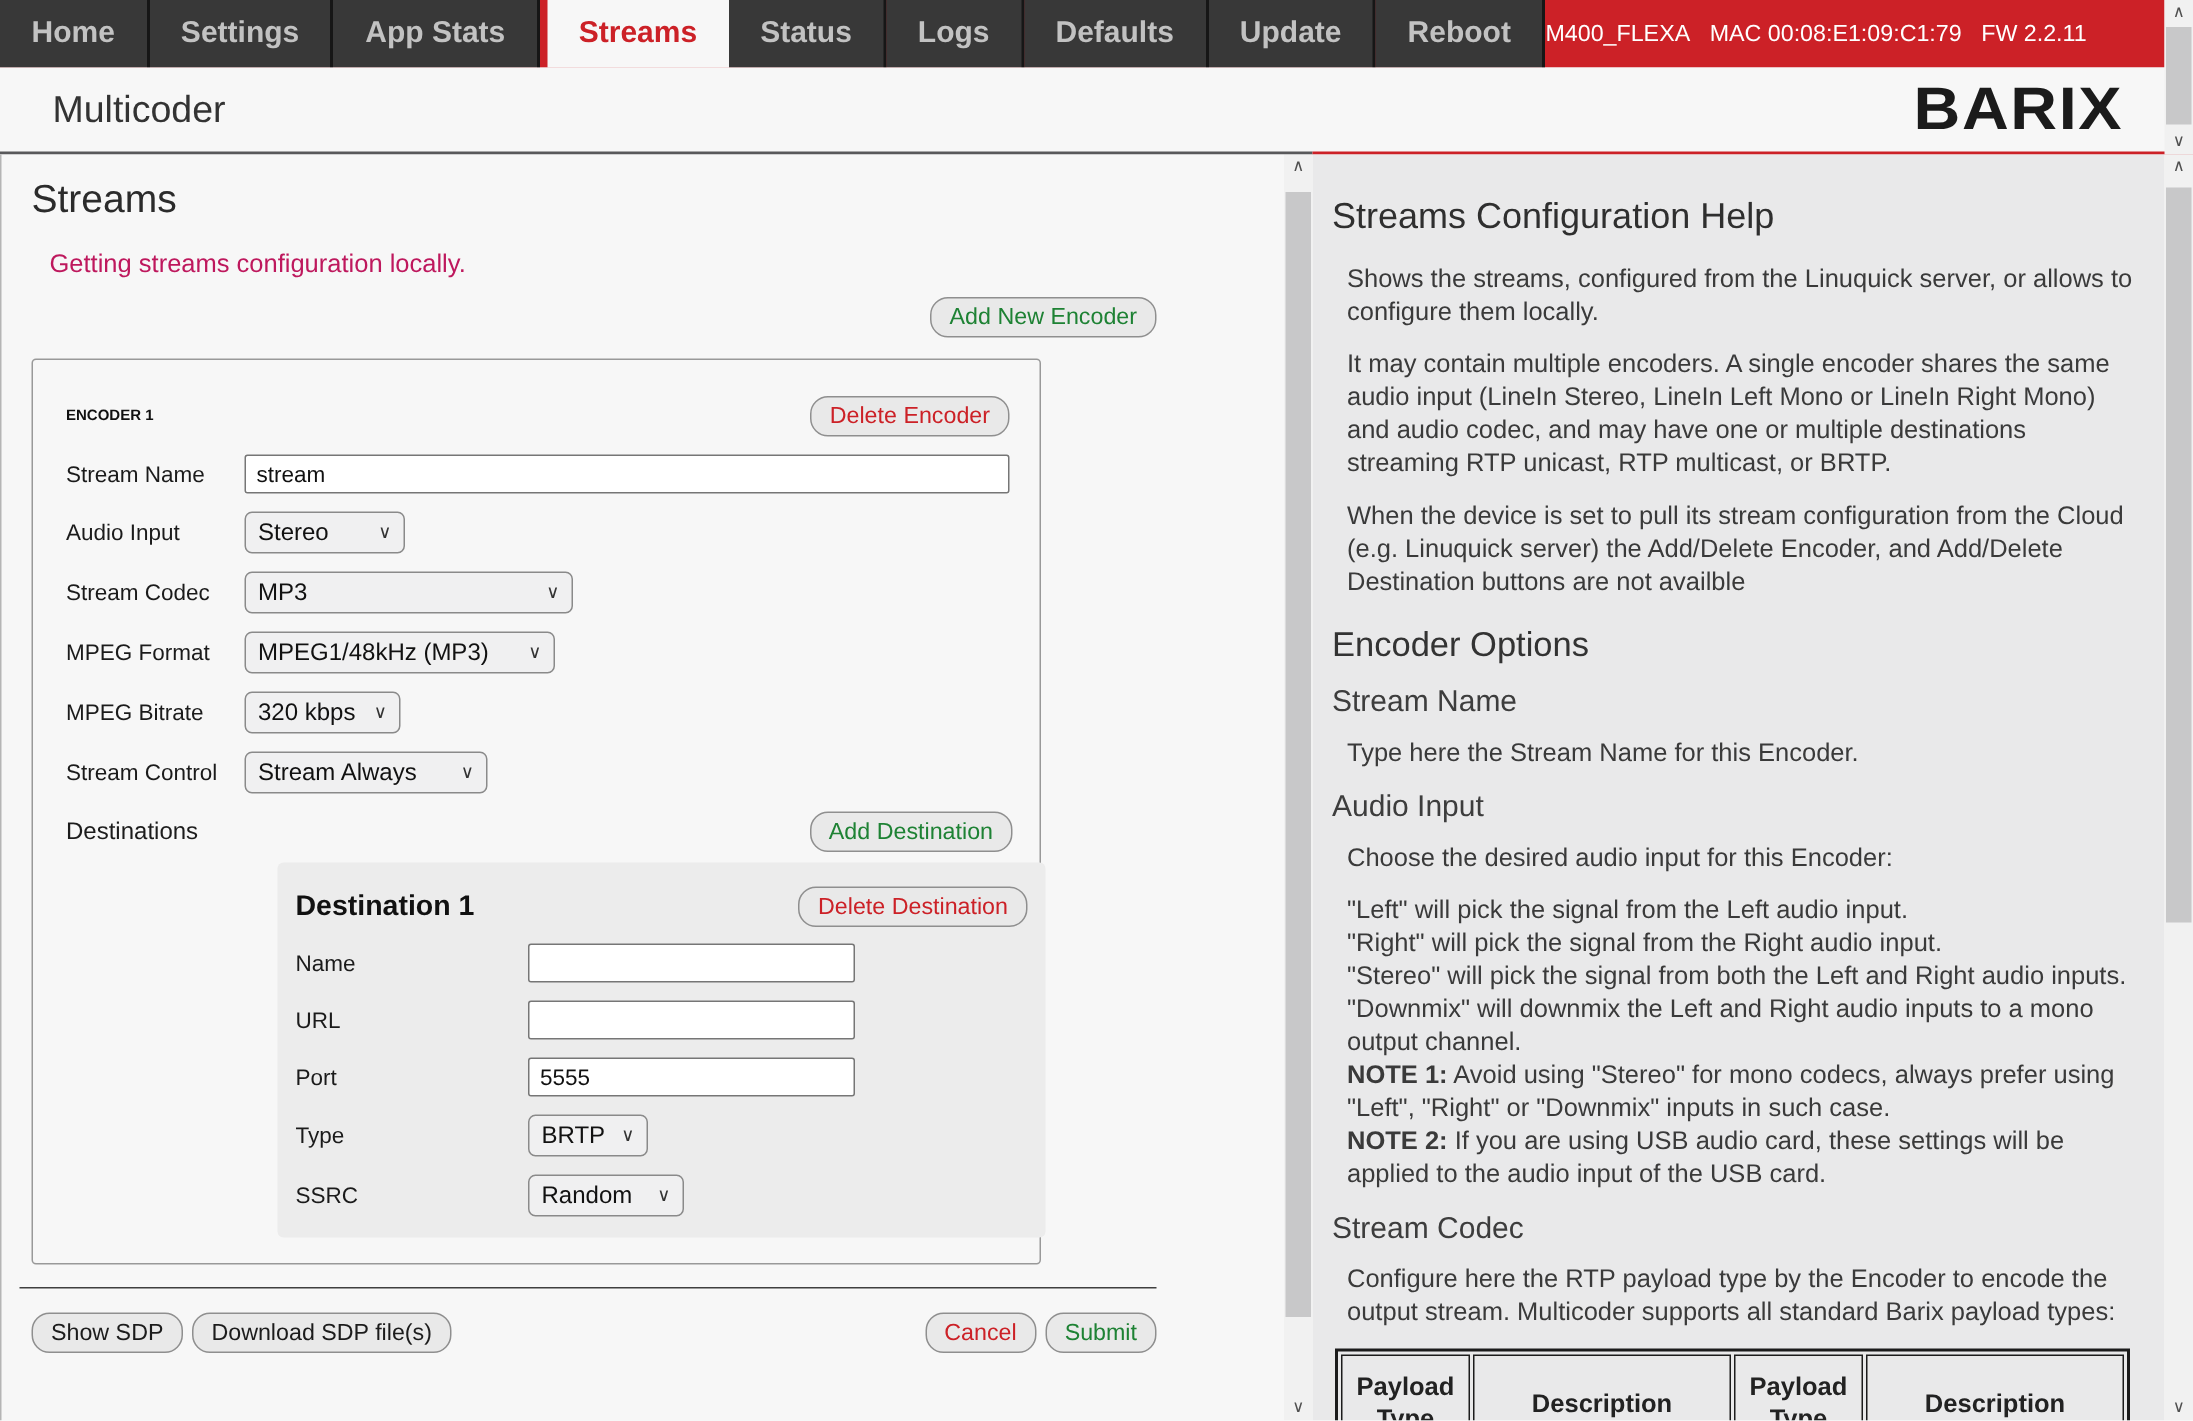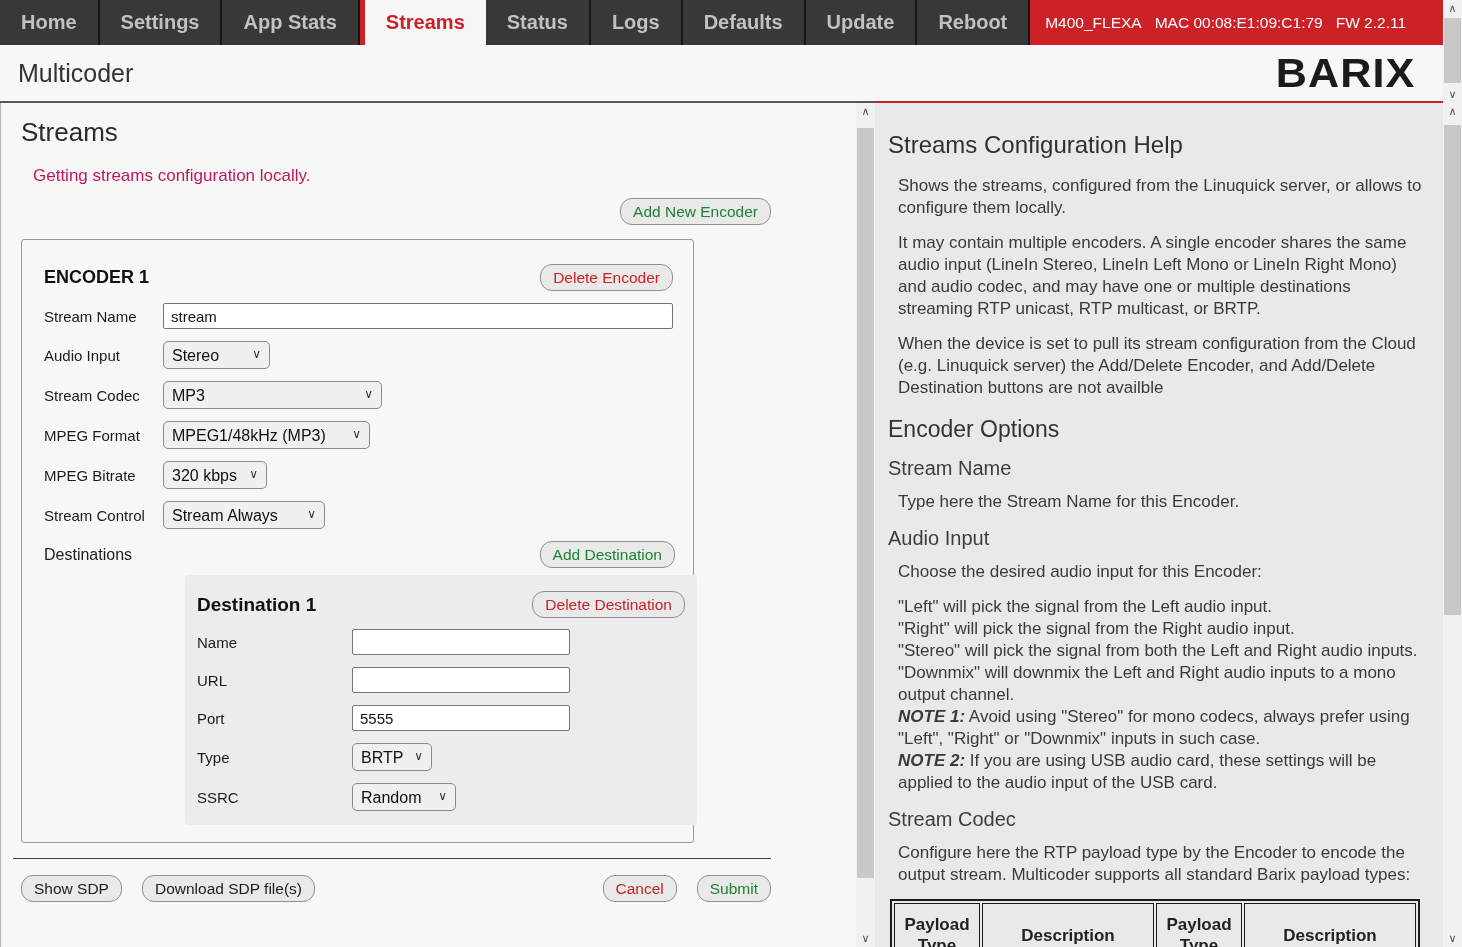--- a/index.html
+++ b/index.html
@@ -11,24 +11,24 @@
   html,body{margin:0;padding:0}
   body{
     width:1462px;height:947px;overflow:hidden;position:relative;
     background:var(--pagebg);font-family:"Liberation Sans",sans-serif;color:var(--ink);
   }
   
   .nav{position:absolute;top:0;left:0;width:1443px;height:45px;background:var(--red);display:flex}
   .tab{background:var(--navbg);color:#c2c2c2;font-weight:bold;font-size:20px;
        display:flex;align-items:center;padding:0 21px;border-right:2px solid var(--navsep);cursor:pointer;white-space:nowrap}
   .tab.active{background:var(--pagebg);color:var(--red);border-left:5px solid var(--red);border-right:none}
-  .nav-fill{flex:1;display:flex;align-items:center;justify-content:center;
+  .nav-fill{flex:1;display:flex;align-items:center;justify-content:flex-start;
             padding-right:22px;color:#fff;font-size:15.5px;gap:13px;white-space:nowrap}
   .titlebar{position:absolute;top:45px;left:0;width:1457px;height:56px;background:var(--pagebg);
-            display:flex;align-items:center;justify-content:space-between;padding:0 42px 0 18px}
+            display:flex;align-items:center;justify-content:space-between;padding:0 42px 0 35px}
   .page-title{font-size:25px;color:#333}
   .brand{font-size:40px;font-weight:bold;letter-spacing:1px;color:#1b1b1b;
          transform:scaleX(1.08);transform-origin:right center}
   .hborder-gray{position:absolute;top:101px;left:0;width:875px;height:2px;background:#59595b}
   .hborder-red{position:absolute;top:101px;left:875px;width:587px;height:2px;background:var(--red)}
   
   .lframe{position:absolute;top:103px;left:0;width:856px;height:844px;background:var(--pagebg);
           overflow:hidden;padding:14px 0 0 20px;border-left:1px solid #b5b5b5}
   .hframe{position:absolute;top:103px;left:875px;width:568px;height:844px;background:var(--helpbg);
           overflow:hidden;padding:28px 18px 0 13px;color:#3a3a3a}
@@ -41,46 +41,46 @@
   .h1{font-size:26px;color:#2b2b2b;margin:0 0 18px 0}
   .subtitle{font-size:17px;color:#be185d;margin:0 0 12px 12px}
   .addrow{width:750px;display:flex;justify-content:flex-end;margin-bottom:14px}
   .btn{height:27px;display:inline-flex;align-items:center;padding:0 12px;background:var(--btnbg);
        border:1px solid var(--btnborder);border-radius:12px;font-size:15.5px;color:var(--ink);
        cursor:pointer;white-space:nowrap;font-family:"Liberation Sans",sans-serif}
   .btn.green{color:var(--green)}
   .btn.red{color:var(--red)}
   .encoder-box{width:673px;border:1px solid #999;border-radius:3px;padding:24px 20px 17px 22px;background:var(--pagebg)}
   .enc-head{display:flex;align-items:center;justify-content:space-between;margin-bottom:12px}
-  .enc-title{font-size:18px;font-weight:bold;color:#111}
+  .enc-title{font-size:10px;font-weight:bold;color:#111}
   .row{display:flex;align-items:center;margin-bottom:12px}
   .row .flabel{width:119px;flex:none;font-size:15px;color:#1b1b1b}
   .tinput{height:26px;border:1px solid #767676;border-radius:2px;background:#fff;font-size:15px;
           padding:0 7px;font-family:"Liberation Sans",sans-serif;color:#111}
   .tinput.wide{flex:1}
   .tinput.mid{width:218px}
   .selwrap{position:relative;display:inline-block}
   .sel{appearance:none;-webkit-appearance:none;height:28px;background:#f0f0f1;border:1px solid #8a8a8a;
        border-radius:5px;font-size:16px;padding:0 26px 0 8px;color:#111;font-family:"Liberation Sans",sans-serif;cursor:pointer}
   .selwrap .chev{position:absolute;right:9px;top:50%;transform:translateY(-54%);font-size:12px;color:#333;pointer-events:none}
   .dest-headrow{display:flex;align-items:center;justify-content:space-between;margin-bottom:3px;width:631px}
   .dest-panel{margin-left:141px;width:512px;background:var(--destbg);border-radius:4px;padding:16px 12px 8px 12px;margin-top:7px}
   .dest-panel .row .flabel{width:155px}
   .dest-top{display:flex;align-items:center;justify-content:space-between;margin-bottom:11px}
   .dest-title{font-size:19px;font-weight:bold;color:#111}
   .divider{width:758px;margin:15px 0 0 -8px;border:none;border-top:1px solid #3f3f3f;height:0}
-  .footer-row{width:750px;display:flex;align-items:center;gap:20px;margin-top:16px}
+  .footer-row{width:750px;display:flex;align-items:center;gap:6px;margin-top:16px}
   .footer-row .spacer{flex:1}
   
   .help-title{font-size:24px;color:#2f2f2f;margin:0 0 16px 0}
   .hp{font-size:17px;line-height:22px;margin:0 0 13px 10px;color:#3a3a3a}
   .h2{font-size:23px;color:#333;margin:17px 0 13px 0}
   .h3{font-size:20px;color:#3d3d3d;margin:14px 0 11px 0}
   .lines{margin:0 0 13px 10px;font-size:17px;line-height:22px}
-  .lines b{font-style:italic}
+  .lines b{}
   .ptable{margin:10px 0 0 2px;border-collapse:separate;border-spacing:2px;border:2px solid #1c1c1c}
   .ptable th{border:1px solid #1c1c1c;font-size:17px;font-weight:bold;text-align:center;
              padding:10px 8px;color:#222;line-height:21px}
   .ptable th.narrow{width:86px}
   .ptable th.wideth{width:172px}
 </style>
 </head>
 <body>
 
 <div class="nav">

